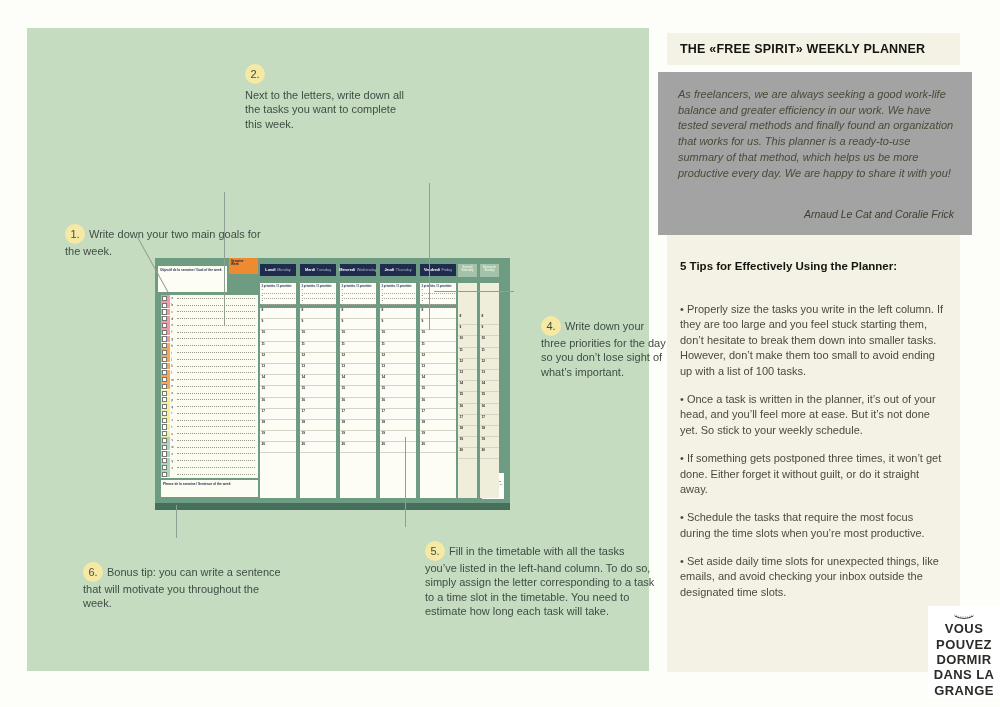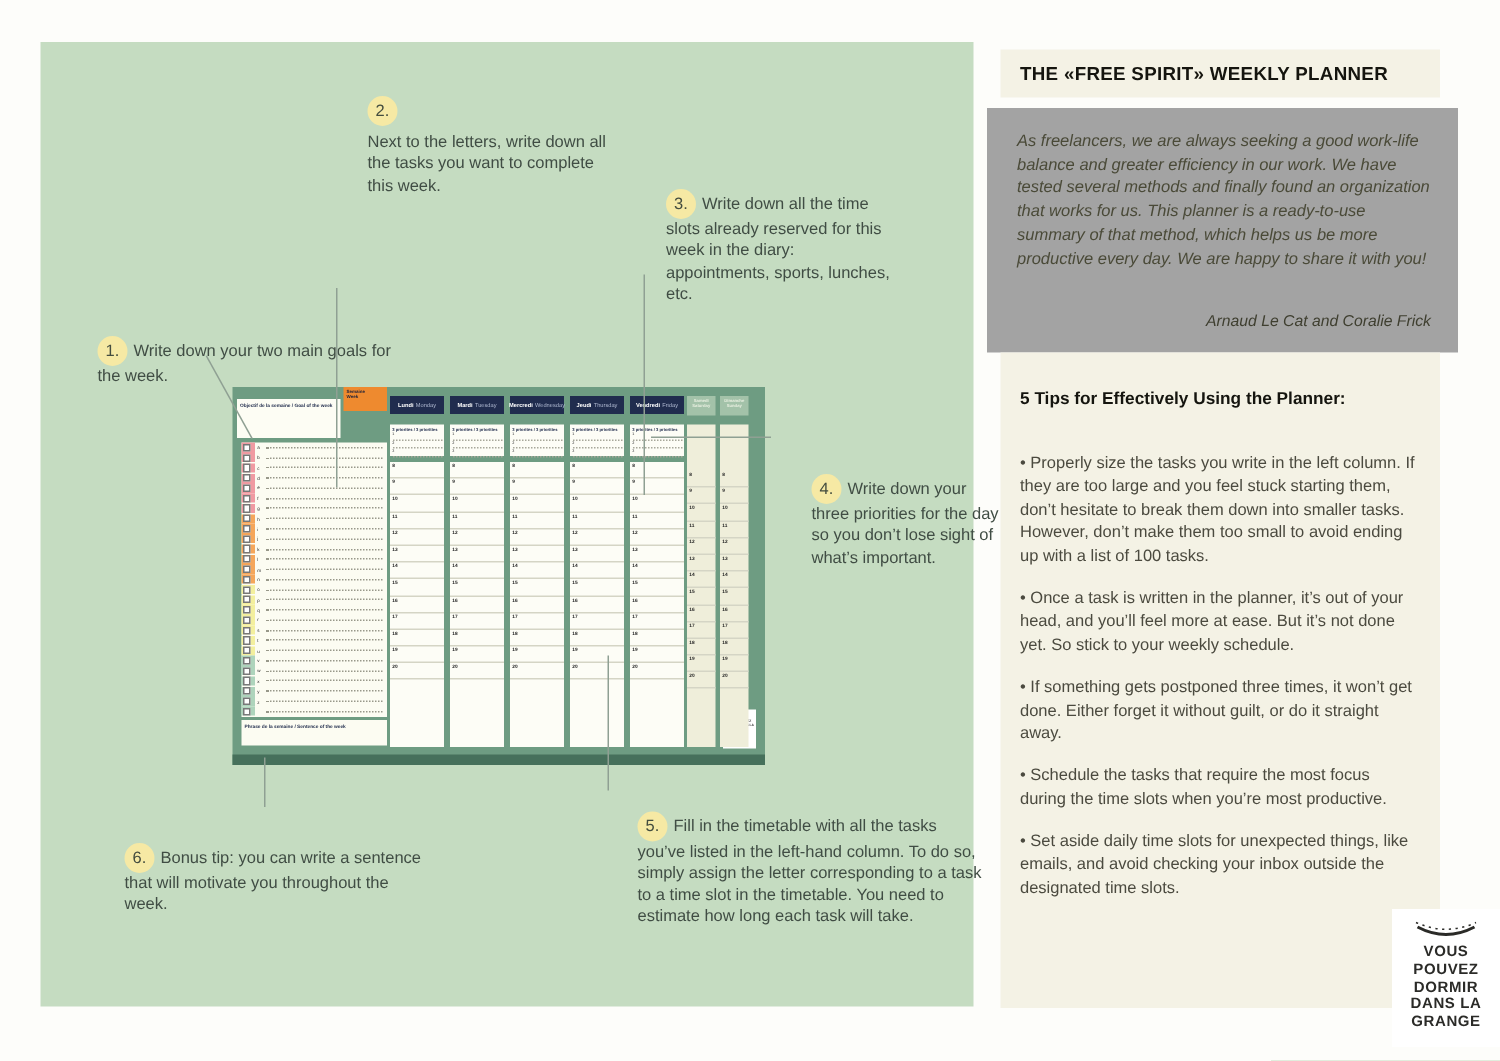--- a/index.html
+++ b/index.html
@@ -81,39 +81,36 @@
   .intro-text{font-style:italic;font-size:11px;line-height:1.43;margin:0;}
   .intro-attr{font-style:italic;font-size:10.5px;text-align:right;margin-top:27px;color:#3f3f30;}
   .tips-block{left:667px;top:235px;width:293px;height:437px;background:#f4f2e5;
     box-sizing:border-box;padding:25px 14px 0 13px;color:#4b4a3f;}
   .tips-block h2{margin:0 0 30px 0;font-size:11.5px;color:#15150f;}
   .tip-item{font-size:11px;line-height:1.4;margin:0 0 13px 0;}
 
   
   .logo-box{left:928px;top:606px;width:72px;height:92px;background:#ffffff;
     display:flex;flex-direction:column;align-items:center;justify-content:flex-start;padding-top:8px;box-sizing:border-box;}
-  .logo-line{font-size:10px;font-weight:bold;color:#2b2b28;line-height:1.18;letter-spacing:0.4px;text-align:center;}
+  .logo-line{font-size:13px;font-weight:bold;color:#2b2b28;line-height:1.18;letter-spacing:0.4px;text-align:center;}
 </style>
 </head>
 <body>
 
 <div class="abs green-panel">
 
   <div class="annotation a1">
     <p><span class="num-circle">1.</span><span>Write down your two main goals for the week.</span></p>
   </div>
 
   <div class="annotation a2">
     <div><span class="num-circle">2.</span></div>
     <p>Next to the letters, write down all the tasks you want to complete this week.</p>
   </div>
 
-  <div class="annotation a3">
-    <p><span class="num-circle">3.</span><span>Write down all the time slots already reserved for this week in the diary: appointments, sports, lunches, etc.</span></p>
-  </div>
 
   <div class="annotation a4">
     <p><span class="num-circle">4.</span><span>Write down your three priorities for the day so you don’t lose sight of what’s important.</span></p>
   </div>
 
   <div class="annotation a5">
     <p><span class="num-circle">5.</span><span>Fill in the timetable with all the tasks you’ve listed in the left-hand column. To do so, simply assign the letter corresponding to a task to a time slot in the timetable. You need to estimate how long each task will take.</span></p>
   </div>
 
   <div class="annotation a6">

